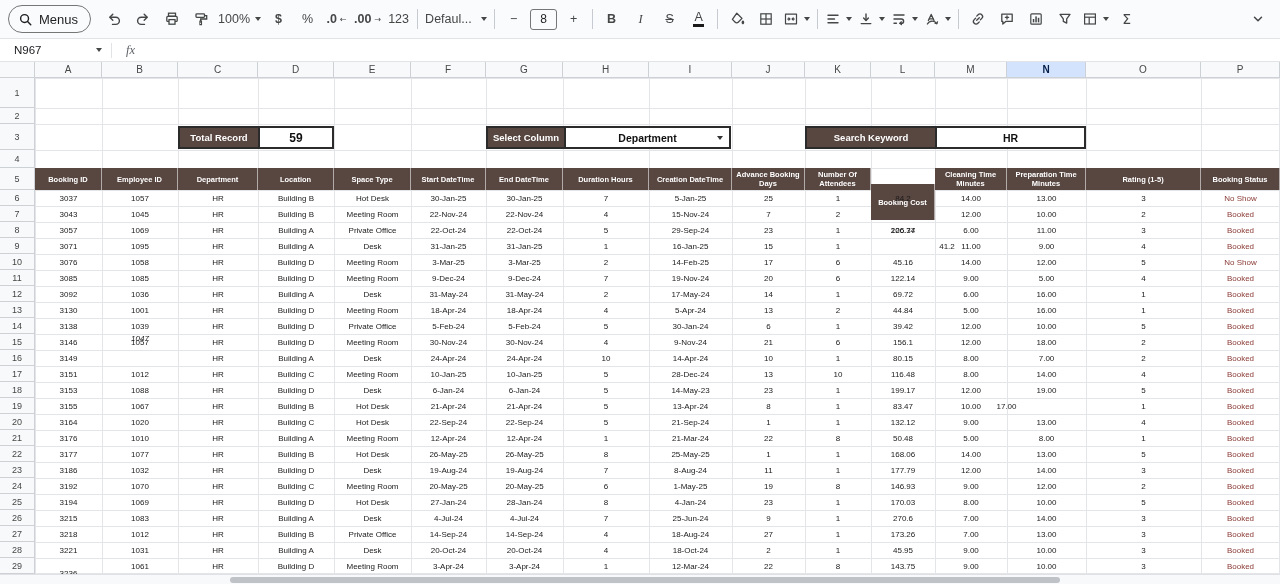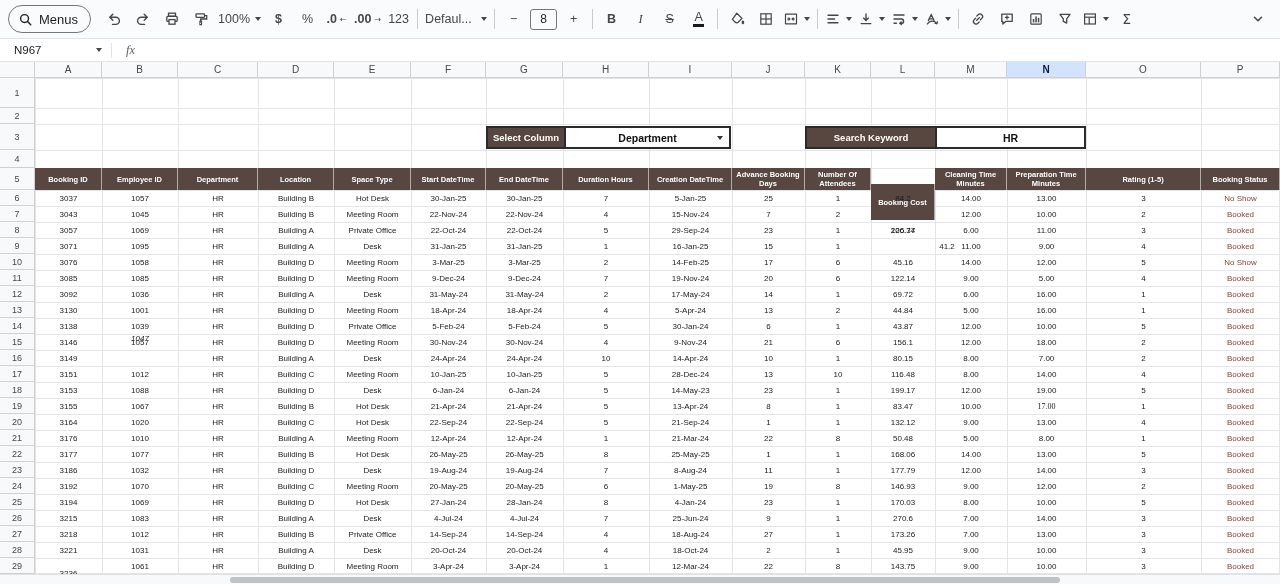--- a/index.html
+++ b/index.html
@@ -282,20 +282,24 @@
     <span>N967</span>
     <span class="caret"></span>
   </div>
   <div class="fb-sep"></div>
   <span class="fx">fx</span>
 </div>
 
 <div id="sheet-layer">
 
 
+  <div class="ctrl-group" style="left:178px;width:156px;">
+    <div class="ctrl-label" style="width:78px;">Total Record</div>
+    <div class="ctrl-value" style="width:74px;font-size:12px;">59</div>
+  </div>
 
   <div class="ctrl-group" style="left:486px;width:245px;">
     <div class="ctrl-label" style="width:76px;">Select Column</div>
     <div class="ctrl-value" style="width:165px;">
       <span>Department</span>
       <span class="caret"></span>
     </div>
   </div>
 
   <div class="ctrl-group" style="left:805px;width:281px;">
@@ -547,21 +551,21 @@
     <div class="dcell" style="left: 102px; top: 318px; width: 76px; height: 16px;">1039</div>
     <div class="dcell" style="left: 178px; top: 318px; width: 80px; height: 16px;">HR</div>
     <div class="dcell" style="left: 258px; top: 318px; width: 76px; height: 16px;">Building D</div>
     <div class="dcell" style="left: 334px; top: 318px; width: 77px; height: 16px;">Private Office</div>
     <div class="dcell" style="left: 411px; top: 318px; width: 75px; height: 16px;">5-Feb-24</div>
     <div class="dcell" style="left: 486px; top: 318px; width: 77px; height: 16px;">5-Feb-24</div>
     <div class="dcell" style="left: 563px; top: 318px; width: 86px; height: 16px;">5</div>
     <div class="dcell" style="left: 649px; top: 318px; width: 83px; height: 16px;">30-Jan-24</div>
     <div class="dcell" style="left: 732px; top: 318px; width: 73px; height: 16px;">6</div>
     <div class="dcell" style="left: 805px; top: 318px; width: 66px; height: 16px;">1</div>
-    <div class="dcell" style="left: 871px; top: 318px; width: 64px; height: 16px;">43.87</div>
+    <div class="dcell" style="left: 871px; top: 318px; width: 64px; height: 16px;">39.42</div>
     <div class="dcell" style="left: 935px; top: 318px; width: 72px; height: 16px;">12.00</div>
     <div class="dcell" style="left: 1007px; top: 318px; width: 79px; height: 16px;">10.00</div>
     <div class="dcell" style="left: 1086px; top: 318px; width: 115px; height: 16px;">5</div>
     <div class="dcell status" style="left: 1201px; top: 318px; width: 79px; height: 16px;">Booked</div>
     <div class="dcell" style="left: 35px; top: 334px; width: 67px; height: 16px;">3146</div>
     <div class="dcell" style="left: 102px; top: 334px; width: 76px; height: 16px;">1057</div>
     <div class="dcell" style="left: 178px; top: 334px; width: 80px; height: 16px;">HR</div>
     <div class="dcell" style="left: 258px; top: 334px; width: 76px; height: 16px;">Building D</div>
     <div class="dcell" style="left: 334px; top: 334px; width: 77px; height: 16px;">Meeting Room</div>
     <div class="dcell" style="left: 411px; top: 334px; width: 75px; height: 16px;">30-Nov-24</div>
@@ -629,21 +633,21 @@
     <div class="dcell" style="left: 258px; top: 398px; width: 76px; height: 16px;">Building B</div>
     <div class="dcell" style="left: 334px; top: 398px; width: 77px; height: 16px;">Hot Desk</div>
     <div class="dcell" style="left: 411px; top: 398px; width: 75px; height: 16px;">21-Apr-24</div>
     <div class="dcell" style="left: 486px; top: 398px; width: 77px; height: 16px;">21-Apr-24</div>
     <div class="dcell" style="left: 563px; top: 398px; width: 86px; height: 16px;">5</div>
     <div class="dcell" style="left: 649px; top: 398px; width: 83px; height: 16px;">13-Apr-24</div>
     <div class="dcell" style="left: 732px; top: 398px; width: 73px; height: 16px;">8</div>
     <div class="dcell" style="left: 805px; top: 398px; width: 66px; height: 16px;">1</div>
     <div class="dcell" style="left: 871px; top: 398px; width: 64px; height: 16px;">83.47</div>
     <div class="dcell" style="left: 935px; top: 398px; width: 72px; height: 16px;">10.00</div>
-    <div class="dcell" style="left: 1007px; top: 398px; width: 79px; height: 16px; font-family: Liberation Serif, serif;">17.00</div>
+    <div class="dcell" style="left: 967px; top: 398px; width: 79px; height: 16px;">17.00</div>
     <div class="dcell" style="left: 1086px; top: 398px; width: 115px; height: 16px;">1</div>
     <div class="dcell status" style="left: 1201px; top: 398px; width: 79px; height: 16px;">Booked</div>
     <div class="dcell" style="left: 35px; top: 414px; width: 67px; height: 16px;">3164</div>
     <div class="dcell" style="left: 102px; top: 414px; width: 76px; height: 16px;">1020</div>
     <div class="dcell" style="left: 178px; top: 414px; width: 80px; height: 16px;">HR</div>
     <div class="dcell" style="left: 258px; top: 414px; width: 76px; height: 16px;">Building C</div>
     <div class="dcell" style="left: 334px; top: 414px; width: 77px; height: 16px;">Hot Desk</div>
     <div class="dcell" style="left: 411px; top: 414px; width: 75px; height: 16px;">22-Sep-24</div>
     <div class="dcell" style="left: 486px; top: 414px; width: 77px; height: 16px;">22-Sep-24</div>
     <div class="dcell" style="left: 563px; top: 414px; width: 86px; height: 16px;">5</div>

